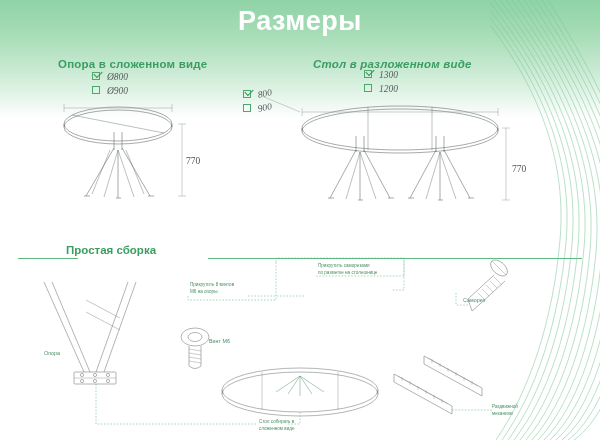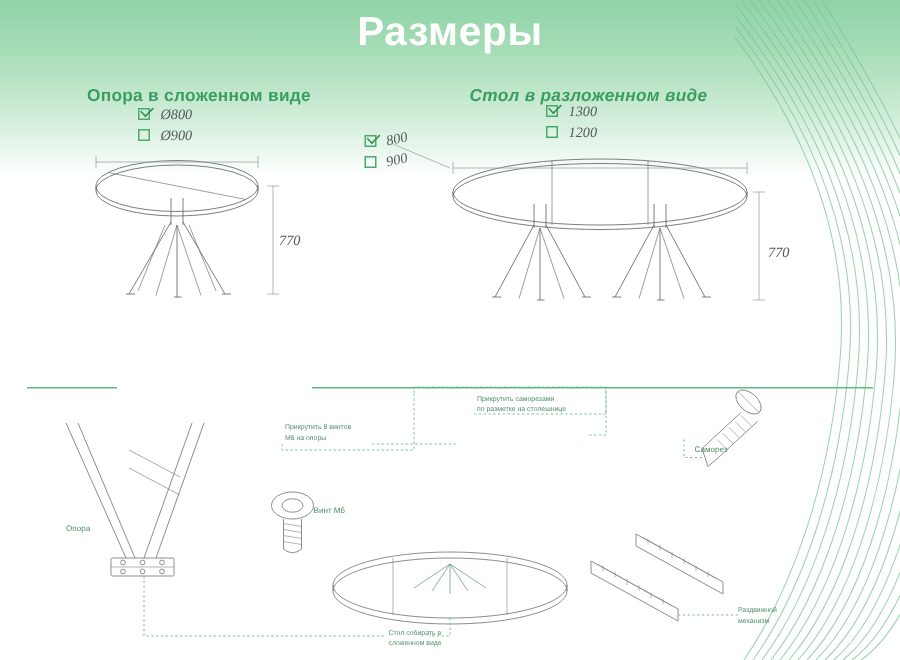--- a/index.html
+++ b/index.html
@@ -49,21 +49,21 @@
     font-style:italic;font-size:9.5px;color:#55595c;white-space:nowrap;
   }
 
   #opts-folded{left:92px;top:72px;}
   #opts-unfolded{left:364px;top:70px;}
   #opts-depth{left:243px;top:90px;}
   #opts-depth .opt-lbl{transform:rotate(-12deg);transform-origin:left center;}
 
   
   .dim{
-    position:absolute;font-family:"Liberation Serif", serif;font-style:italic;
+    position:absolute;font-family:"Liberation Serif", serif;
     font-size:9.5px;color:#555;white-space:nowrap;
   }
   #dim-left-h{left:186px;top:156px;}
   #dim-right-h{left:512px;top:164px;}
 
   
   .divider{position:absolute;left:18px;top:251px;width:564px;height:14px;}
   .divider .line{position:absolute;top:7px;height:1px;background:#5fb983;}
   .divider .l1{left:0;width:60px;}
   .divider .l2{left:190px;width:374px;}
@@ -151,20 +151,21 @@
       <span class="opt-lbl">900</span>
     </div>
   </div>
 
   <div class="dim" id="dim-right-h">770</div>
 
   <div class="divider">
     <div class="line l1"></div>
     <div class="line l2"></div>
   </div>
+  <div id="assembly-title">Простая сборка</div>
 
   <div class="callout" id="cal-bolts">Прикрутить 8 винтов
 М6 на опоры</div>
   <div class="callout" id="cal-screws">Прикрутить саморезами
 по разметке на столешнице</div>
   <div class="callout" id="cal-screw-name">Саморез</div>
   <div class="callout" id="cal-bolt-name">Винт М6</div>
   <div class="callout" id="cal-support">Опора</div>
   <div class="callout" id="cal-foldstate">Стол собирать в
 сложенном виде</div>

